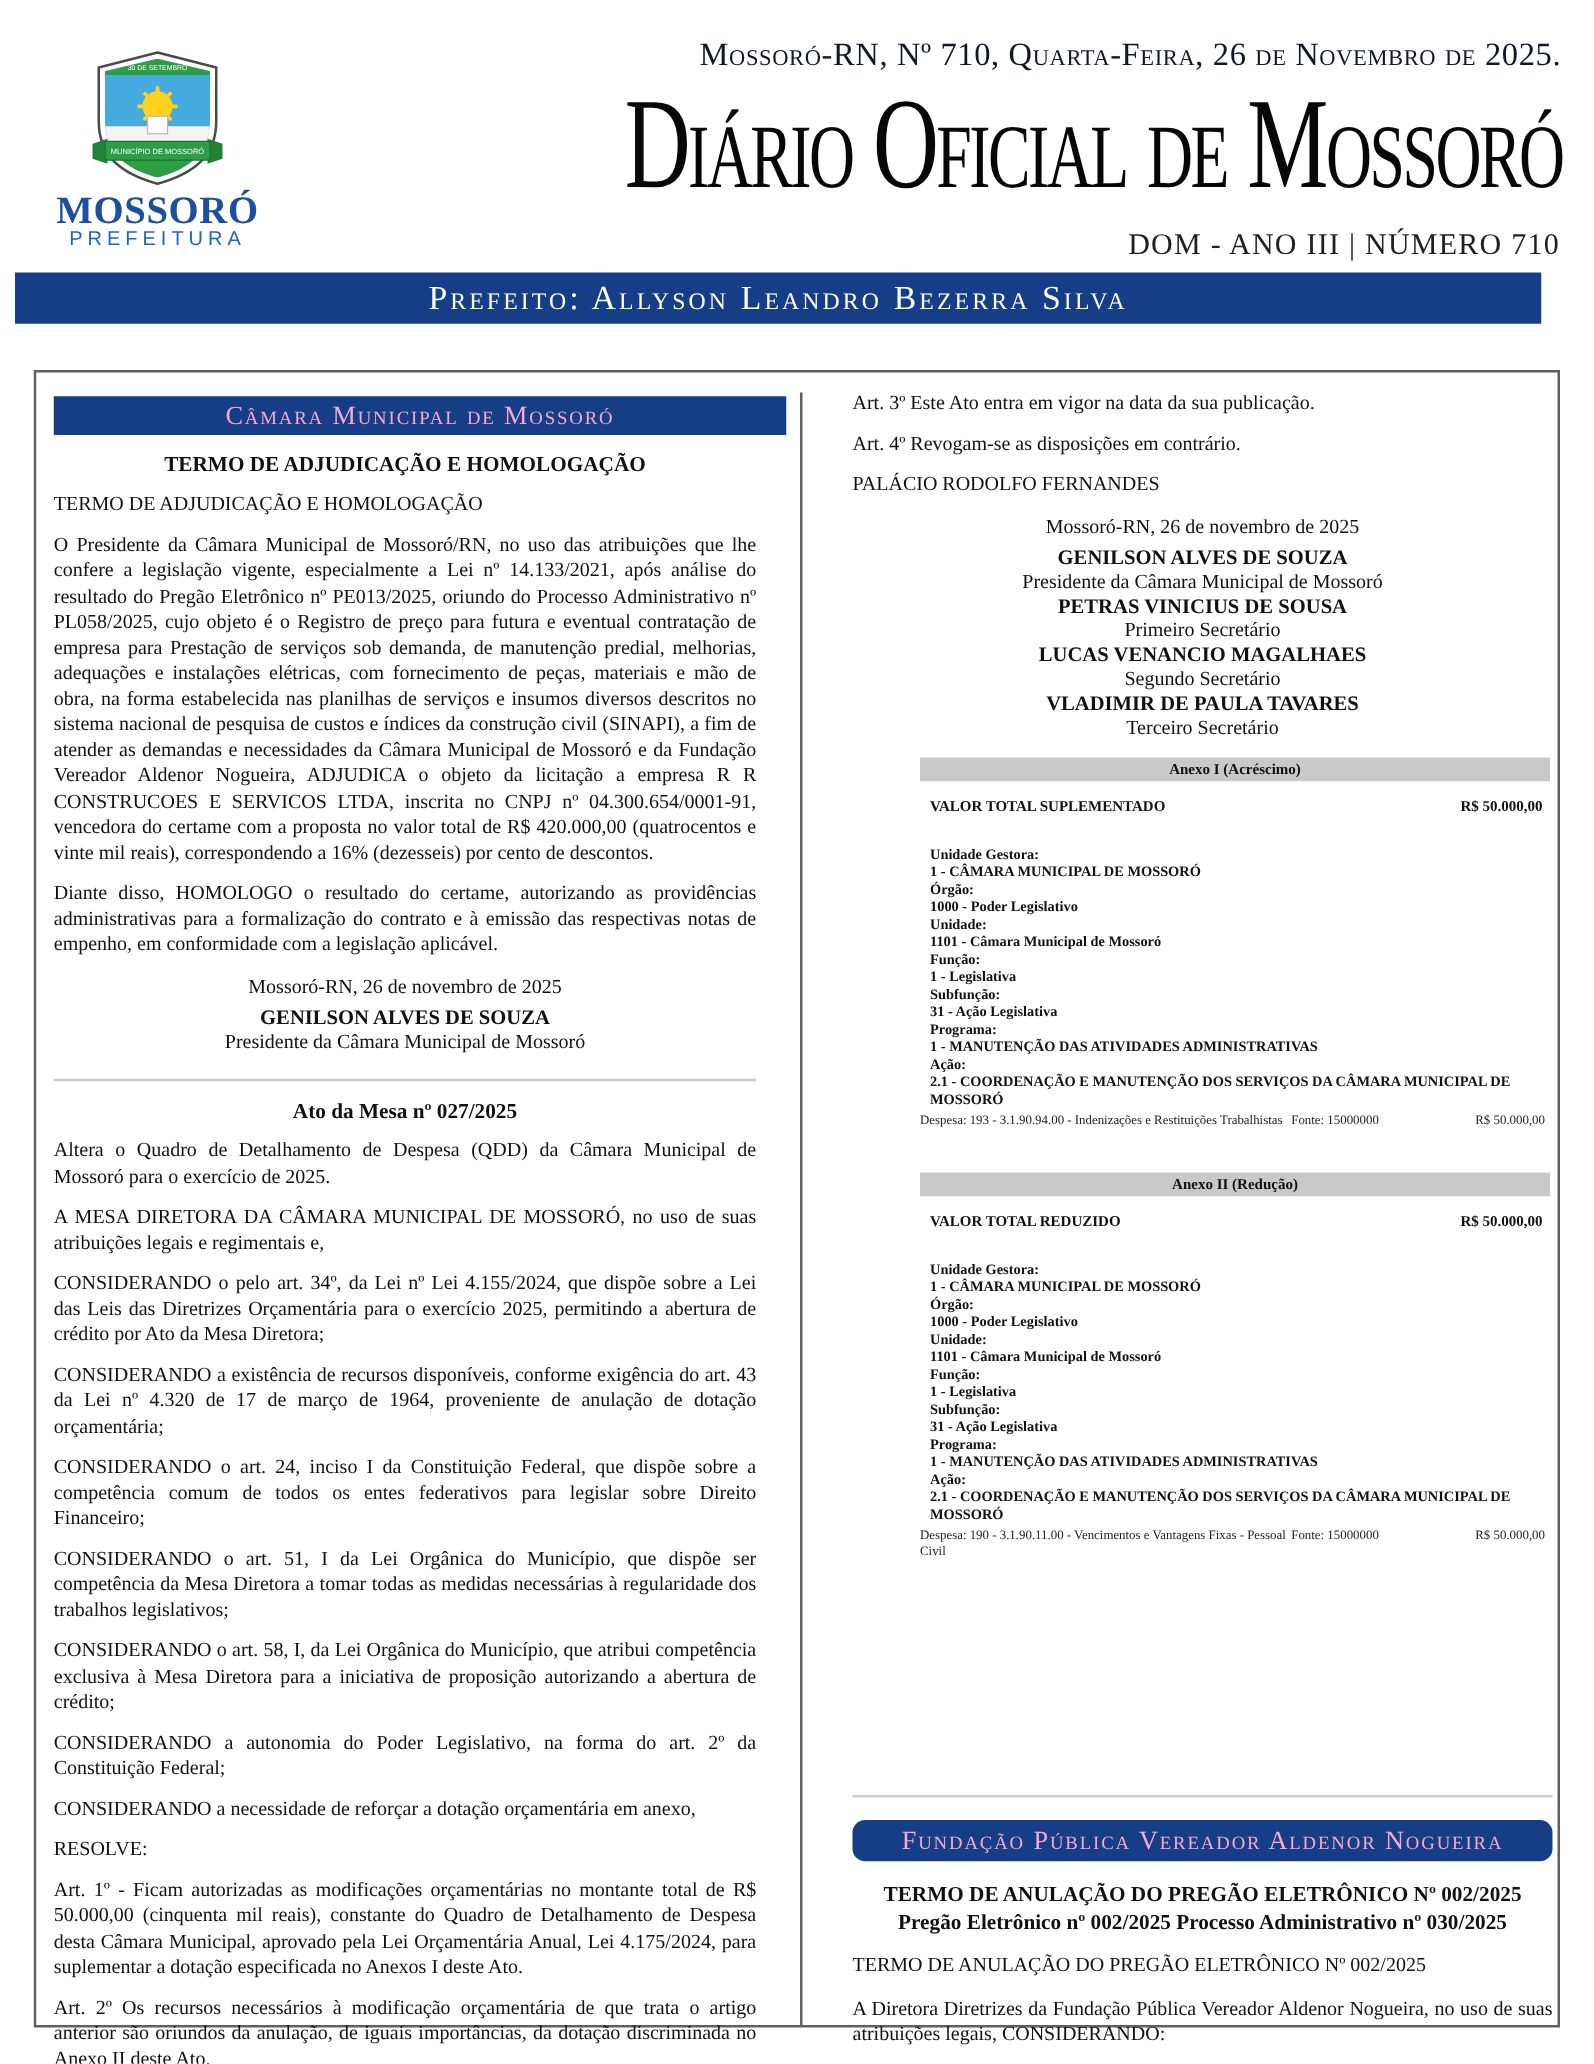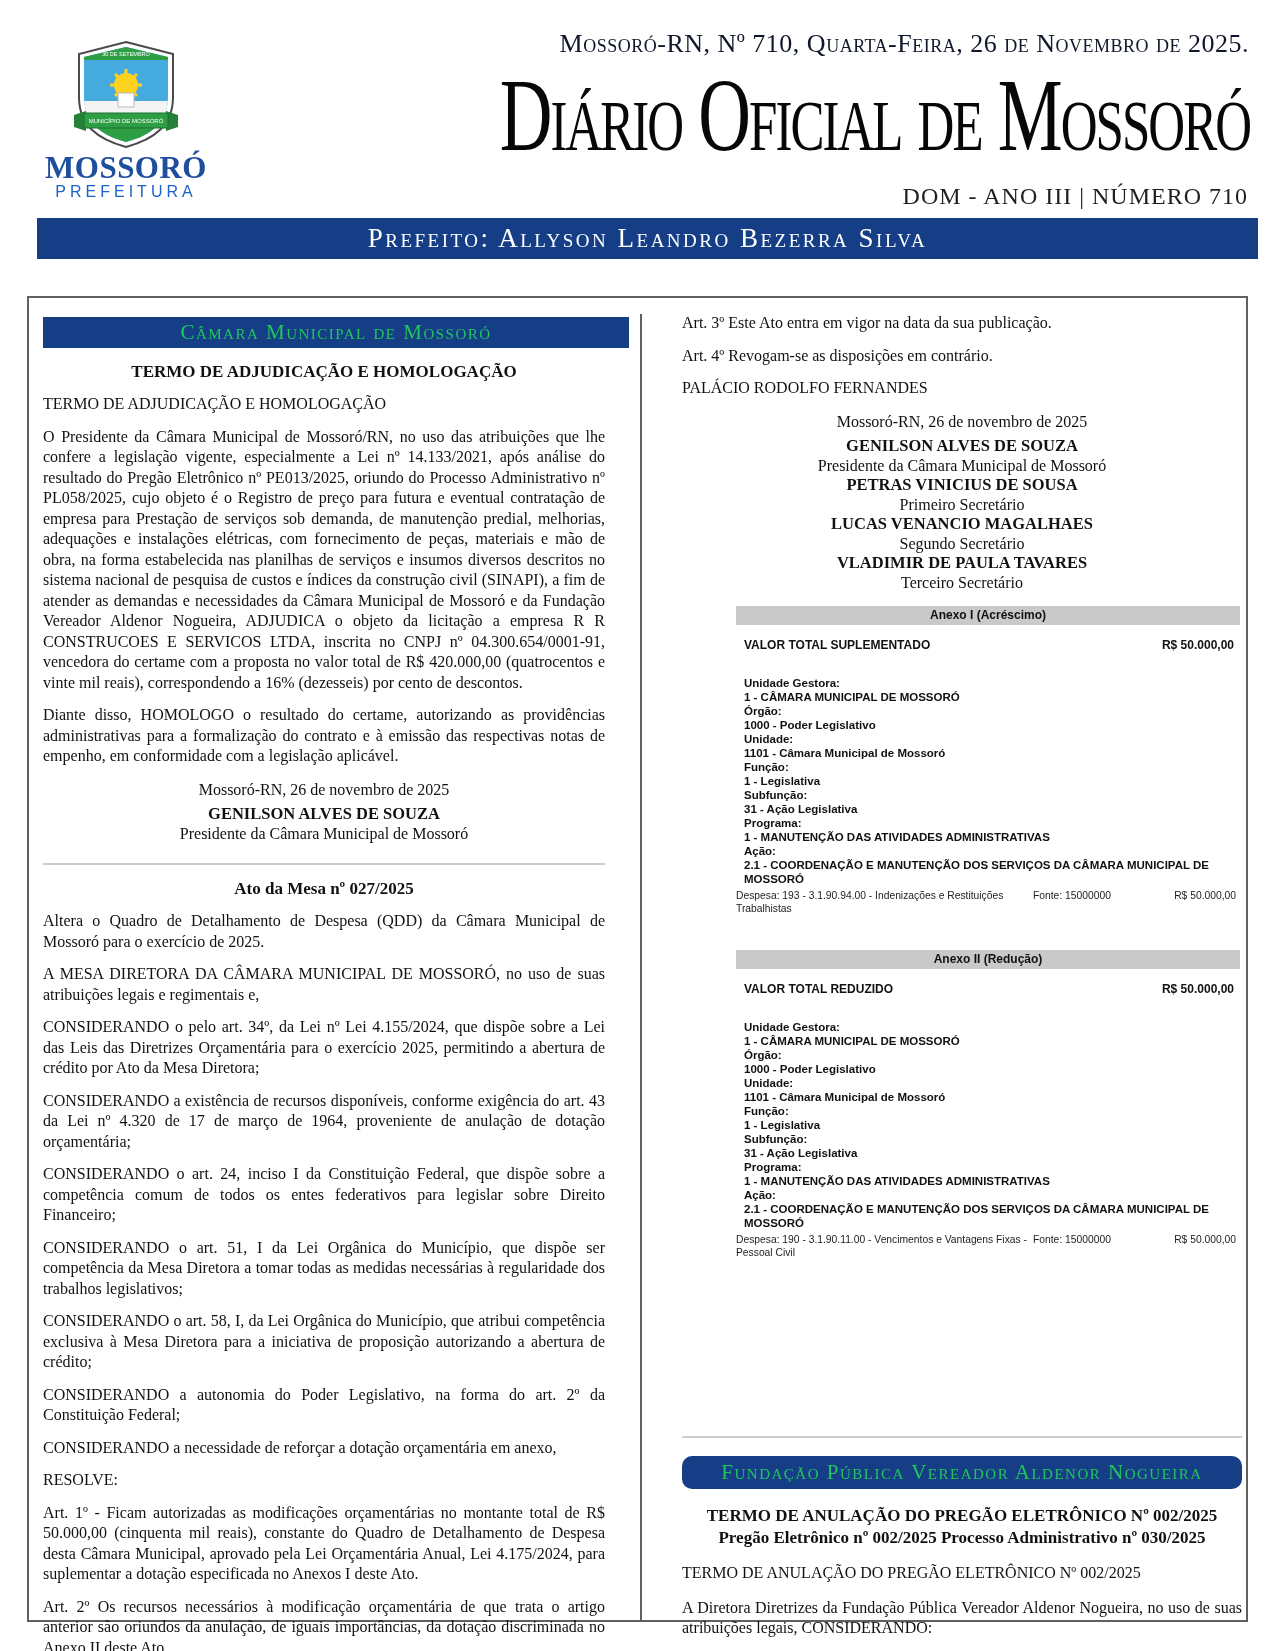--- a/index.html
+++ b/index.html
@@ -24,50 +24,50 @@
     position:absolute;top:56px;right:25px;left:230px;
     text-align:right;white-space:nowrap;
     font-variant:small-caps;font-size:73px;letter-spacing:-2px;color:#070707;
     transform:scaleY(1.42);transform-origin:top right;
   }
   .edition{
     position:absolute;top:183px;right:27px;
     font-size:24px;letter-spacing:1px;color:#1f1f1f;white-space:nowrap;
   }
   .prefeito-bar{
-    position:absolute;top:218px;left:37px;width:1221px;height:41px;
+    position:absolute;top:218px;left:12px;width:1221px;height:41px;
     background:#153e86;color:#fff;text-align:center;line-height:41px;
     font-variant:small-caps;font-size:27px;letter-spacing:2.5px;
   }
   
   .frame{
     position:absolute;top:296px;left:27px;width:1221px;height:1326px;
     border:2px solid #606060;box-sizing:border-box;background:#fff;
   }
   .col-divider{position:absolute;left:611px;top:16px;bottom:0;width:2px;background:#606060;}
   .leftcol{position:absolute;left:14px;top:19px;width:586px;}
   .rightcol{position:absolute;left:653px;top:12px;width:560px;bottom:0;}
   .section-bar{
-    background:#153e86;color:#22c55e;text-align:center;height:31px;line-height:31px;
+    background:#153e86;color:#f9a8d4;text-align:center;height:31px;line-height:31px;
     font-variant:small-caps;font-size:21px;letter-spacing:1.5px;
   }
   .leftcol .section-bar{width:586px;}
   h2.art-title{font-size:17px;font-weight:bold;text-align:center;margin:14px 24px 0 0;}
   p.body{font-size:16px;line-height:20.5px;text-align:justify;margin:12px 24px 0 0;}
   .rightcol p.body{margin:12px 0 0 0;}
   .rightcol p.first{margin-top:3px;}
   p.center{font-size:16px;line-height:20.5px;text-align:center;margin:13px 24px 0 0;}
   .rightcol p.center{margin:13px 0 0 0;}
   .sig{text-align:center;margin:4px 24px 0 0;line-height:19.5px;}
   .rightcol .sig{margin:4px 0 0 0;}
   .sig .nm{font-weight:bold;font-size:16.5px;display:block;}
   .sig .rl{font-size:16px;display:block;}
   hr.softline{border:none;border-top:2px solid #cccccc;margin:20px 24px 0 0;}
   
-  .annex{margin:14px 2px 0 54px;width:504px;font-family:Liberation Sans, sans-serif;}
+  .annex{margin:14px 2px 0 54px;width:504px;font-family:Liberation Serif, serif;}
   .annex + .annex{margin-top:35px;}
   .annex-bar{background:#c9c9c9;height:19px;line-height:19px;text-align:center;
     font-weight:bold;font-size:12px;color:#111;}
   .annex-total{display:flex;justify-content:space-between;margin:13px 6px 0 8px;
     font-weight:bold;font-size:12px;}
   .annex-rows{margin:24px 0 0 8px;}
   .arow{display:flex;font-weight:bold;font-size:11.5px;line-height:14px;flex-direction:column;}
   .arow .lb{width:128px;flex:none;}
   .arow .vl{flex:1;}
   .despesa{display:flex;margin:3px 0 0 0;font-size:10.3px;line-height:13px;color:#222;}

